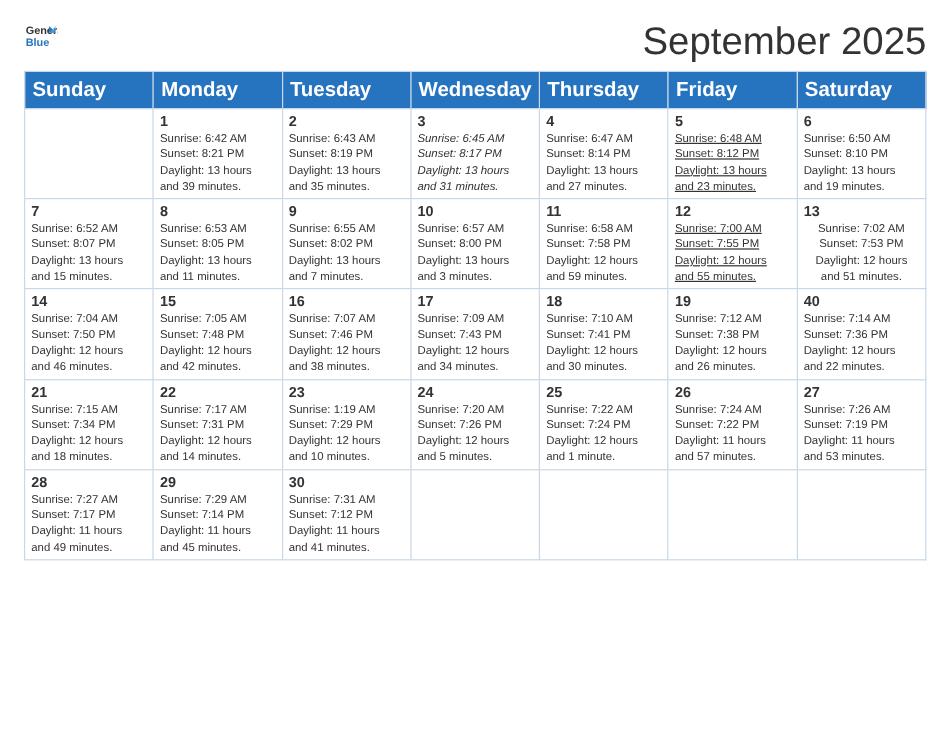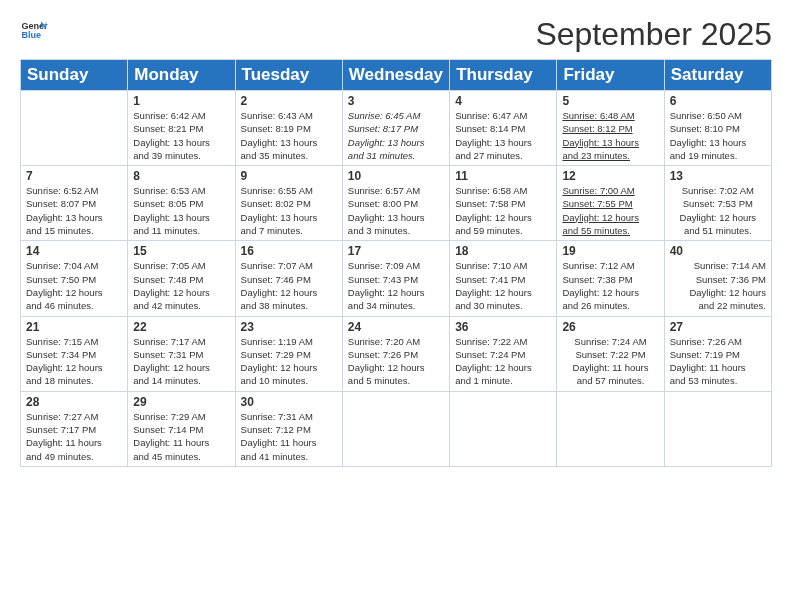--- a/index.html
+++ b/index.html
@@ -247,21 +247,21 @@
           </td>
           <td>
             <span class="day-number">19</span>
             <div class="day-info" style="white-space: pre-line;">Sunrise: 7:12 AM
 Sunset: 7:38 PM
 Daylight: 12 hours
 and 26 minutes.</div>
           </td>
           <td>
             <span class="day-number">40</span>
-            <div class="day-info" style="white-space: pre-line; text-align: right;">Sunrise: 7:14 AM
+            <div class="day-info" style="white-space: pre-line;">Sunrise: 7:14 AM
 Sunset: 7:36 PM
 Daylight: 12 hours
 and 22 minutes.</div>
           </td>
         </tr>
         <tr>
           <td>
             <span class="day-number">21</span>
             <div class="day-info" style="white-space: pre-line;">Sunrise: 7:15 AM
 Sunset: 7:34 PM
@@ -283,29 +283,29 @@
 and 10 minutes.</div>
           </td>
           <td>
             <span class="day-number">24</span>
             <div class="day-info" style="white-space: pre-line;">Sunrise: 7:20 AM
 Sunset: 7:26 PM
 Daylight: 12 hours
 and 5 minutes.</div>
           </td>
           <td>
-            <span class="day-number">36</span>
+            <span class="day-number">25</span>
             <div class="day-info" style="white-space: pre-line;">Sunrise: 7:22 AM
 Sunset: 7:24 PM
 Daylight: 12 hours
 and 1 minute.</div>
           </td>
           <td>
             <span class="day-number">26</span>
-            <div class="day-info" style="white-space: pre-line; text-align: center;">Sunrise: 7:24 AM
+            <div class="day-info" style="white-space: pre-line;">Sunrise: 7:24 AM
 Sunset: 7:22 PM
 Daylight: 11 hours
 and 57 minutes.</div>
           </td>
           <td>
             <span class="day-number">27</span>
             <div class="day-info" style="white-space: pre-line;">Sunrise: 7:26 AM
 Sunset: 7:19 PM
 Daylight: 11 hours
 and 53 minutes.</div>

